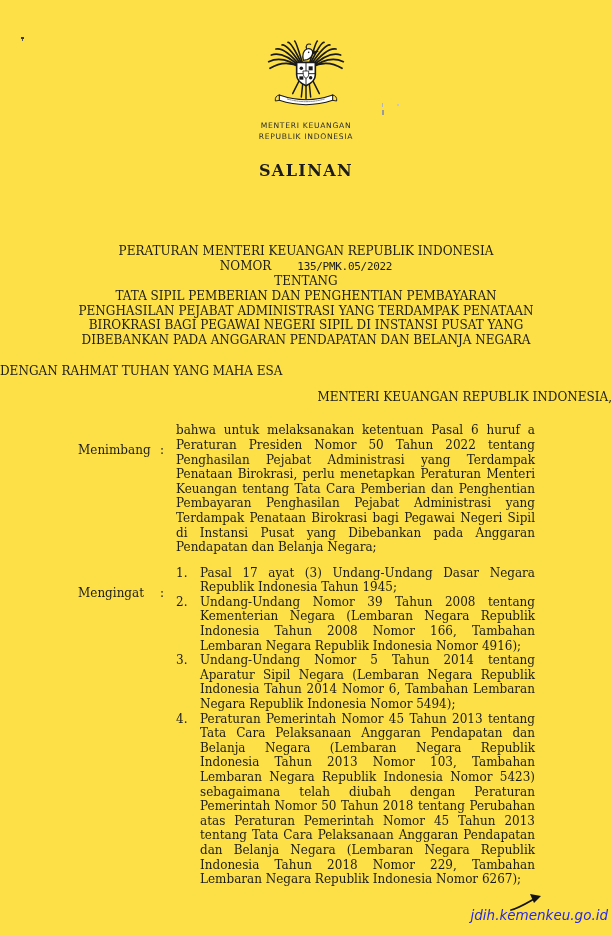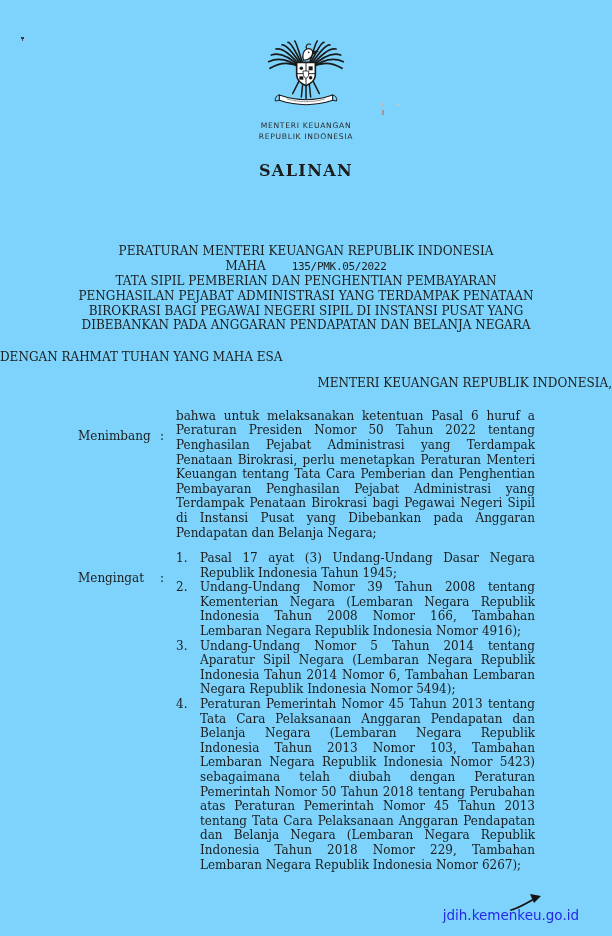--- a/index.html
+++ b/index.html
@@ -1,19 +1,19 @@
 <!DOCTYPE html>
 <html><head>
 <meta charset="utf-8">
 <style>
   html, body { margin: 0; padding: 0; background: #ffffff; }
   .page {
     position: relative;
     width: 612px; height: 936px;
-    background: #7dd3fc;
+    background: #fde047;
     overflow: hidden;
     font-family: "DejaVu Serif", "Liberation Serif", serif;
     color: #1c1c1c;
     -webkit-font-smoothing: antialiased;
   }
 
   
   .header { padding-top: 38px; text-align: center; }
   .emblem { display: inline-block; width: 80px; height: 74px; }
   .ministry {
@@ -47,23 +47,23 @@
   .clause { display: grid; grid-template-columns: 82px 16px 1fr; }
   .clause + .clause { margin-top: 11px; }
   .clause-label, .clause-colon { white-space: nowrap; margin-top: 20px; }
   .clause-body { text-align: justify; }
   .list-item { display: grid; grid-template-columns: 24px 1fr; }
   .list-num { }
   .list-text { text-align: justify; }
 
   
   .footer-link {
-    position: absolute; right: 33px; bottom: 13px;
+    position: absolute; right: 4px; bottom: 13px;
     font-family: "DejaVu Sans", "Liberation Sans", sans-serif;
-    font-size: 13.5px; text-decoration: none; cursor: pointer;
+    font-size: 13.5px; text-decoration: none; cursor: pointer; font-style: italic;
   }
   .cursor-mark { position: absolute; right: 70px; bottom: 23px; width: 32px; height: 20px; }
 
   
   .artifact { position: absolute; background: #3a3a3a; }
   .artifact.a1 { left: 21px; top: 37px; width: 3px; height: 2px; }
   .artifact.a1::after { content: ""; position: absolute; left: 1px; top: 2px; width: 1px; height: 2px; background: #555; }
   .artifact.a2 { left: 382px; top: 103px; width: 1px; height: 4px; background: #b5b5b5; }
   .artifact.a3 { left: 382px; top: 110px; width: 2px; height: 5px; background: #9a9a9a; }
   .artifact.a4 { left: 397px; top: 104px; width: 2px; height: 2px; background: #c8c8c8; }
@@ -123,21 +123,22 @@
     </svg>
     <div class="ministry">
       <div>MENTERI KEUANGAN</div>
       <div>REPUBLIK INDONESIA</div>
     </div>
     <div class="salinan">SALINAN</div>
   </div>
 
   <div class="title-block">
     <div>PERATURAN MENTERI KEUANGAN REPUBLIK INDONESIA</div>
-    <div><span>MAHA</span><span class="nomor-value">135/PMK.05/2022</span></div>
+    <div><span>NOMOR</span><span class="nomor-value">135/PMK.05/2022</span></div>
+    <div>TENTANG</div>
     <div>TATA SIPIL PEMBERIAN DAN PENGHENTIAN PEMBAYARAN</div>
     <div>PENGHASILAN PEJABAT ADMINISTRASI YANG TERDAMPAK PENATAAN</div>
     <div>BIROKRASI BAGI PEGAWAI NEGERI SIPIL DI INSTANSI PUSAT YANG</div>
     <div>DIBEBANKAN PADA ANGGARAN PENDAPATAN DAN BELANJA NEGARA</div>
   </div>
 
   <div class="invocation">DENGAN RAHMAT TUHAN YANG MAHA ESA</div>
   <div class="issuer">MENTERI KEUANGAN REPUBLIK INDONESIA,</div>
 
   <div class="clauses">

